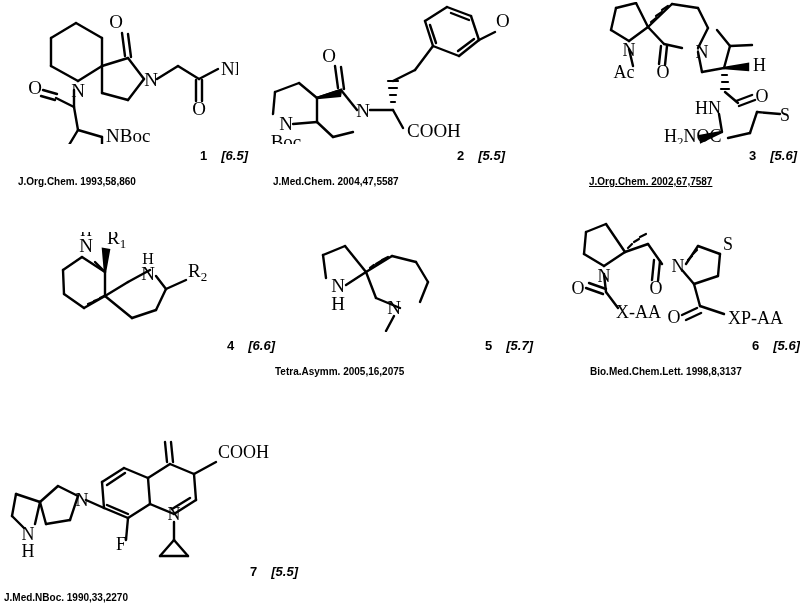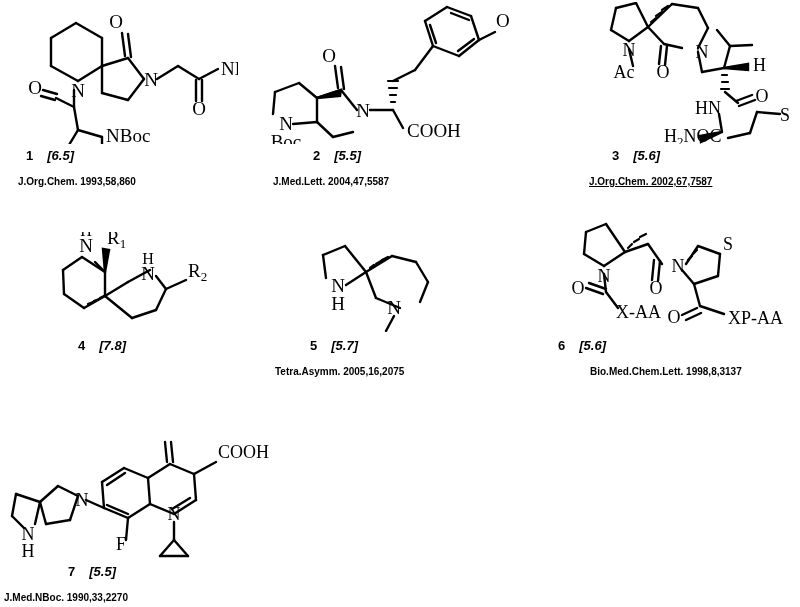--- a/index.html
+++ b/index.html
@@ -12,21 +12,21 @@
     position:relative;
     overflow:hidden;
   }
   .sheet{position:relative;width:800px;height:607px;}
 
   .cell{position:absolute;}
 
   .struct-svg{display:block;}
 
   .caption{
-    text-align:left;
+    text-align:right;
     font-weight:bold;
     white-space:nowrap;
   }
   .idline{
     font-size:13px;
     letter-spacing:0px;
   }
   .idline .num{margin-right:14px;}
   .idline .brk{font-style:italic;}
   .citation{
@@ -151,21 +151,21 @@
         <text x="108" y="115" text-anchor="middle">N</text>
         <text x="31" y="128" text-anchor="middle">N</text>
         <text x="31" y="146" text-anchor="middle">Boc</text>
         <text x="152" y="135">COOH</text>
         <text x="241" y="25">ODCB</text>
       </g>
     </svg>
     <div class="caption idline" style="margin-top:4px;margin-left:58px;">
       <span class="num">2</span><span class="brk">[5.5]</span>
     </div>
-    <div class="caption citation cit-left" style="margin-left:18px;">J.Med.Lett. 2004,47,5587</div>
+    <div class="caption citation cit-left" style="margin-left:18px;">J.Med.Chem. 2004,47,5587</div>
   </div>
 
   <div class="cell" style="left:512px;top:2px;width:285px;">
     <svg class="struct-svg" width="285" height="142" viewBox="0 0 285 142">
       <g stroke="#000" stroke-width="2.4" fill="none" stroke-linecap="round">
 
         <path d="M124,1 L104,6"></path>
         <path d="M104,6 L99,28"></path>
         <path d="M99,28 L117,39"></path>
         <path d="M117,39 L136,25"></path>
@@ -267,21 +267,21 @@
       <g font-family="'Liberation Serif', serif" font-size="19" fill="#000">
         <text x="26" y="20" text-anchor="middle">N</text>
         <text x="26" y="4" text-anchor="middle" font-size="16">H</text>
         <text x="47" y="12">R<tspan font-size="13" dy="4">1</tspan></text>
         <text x="88" y="48" text-anchor="middle">N</text>
         <text x="88" y="32" text-anchor="middle" font-size="16">H</text>
         <text x="128" y="45">R<tspan font-size="13" dy="4">2</tspan></text>
       </g>
     </svg>
     <div class="caption idline" style="margin-top:6px;margin-left:18px;">
-      <span class="num">4</span><span class="brk">[7.8]</span>
+      <span class="num">4</span><span class="brk">[6.6]</span>
     </div>
   </div>
 
   <div class="cell" style="left:318px;top:232px;width:215px;">
     <svg class="struct-svg" width="205" height="100" viewBox="0 0 205 100">
       <g stroke="#000" stroke-width="2.4" fill="none" stroke-linecap="round">
 
         <path d="M27,14 L5,23"></path>
         <path d="M5,23 L8,46"></path>
         <path d="M28,53 L48,40"></path>

